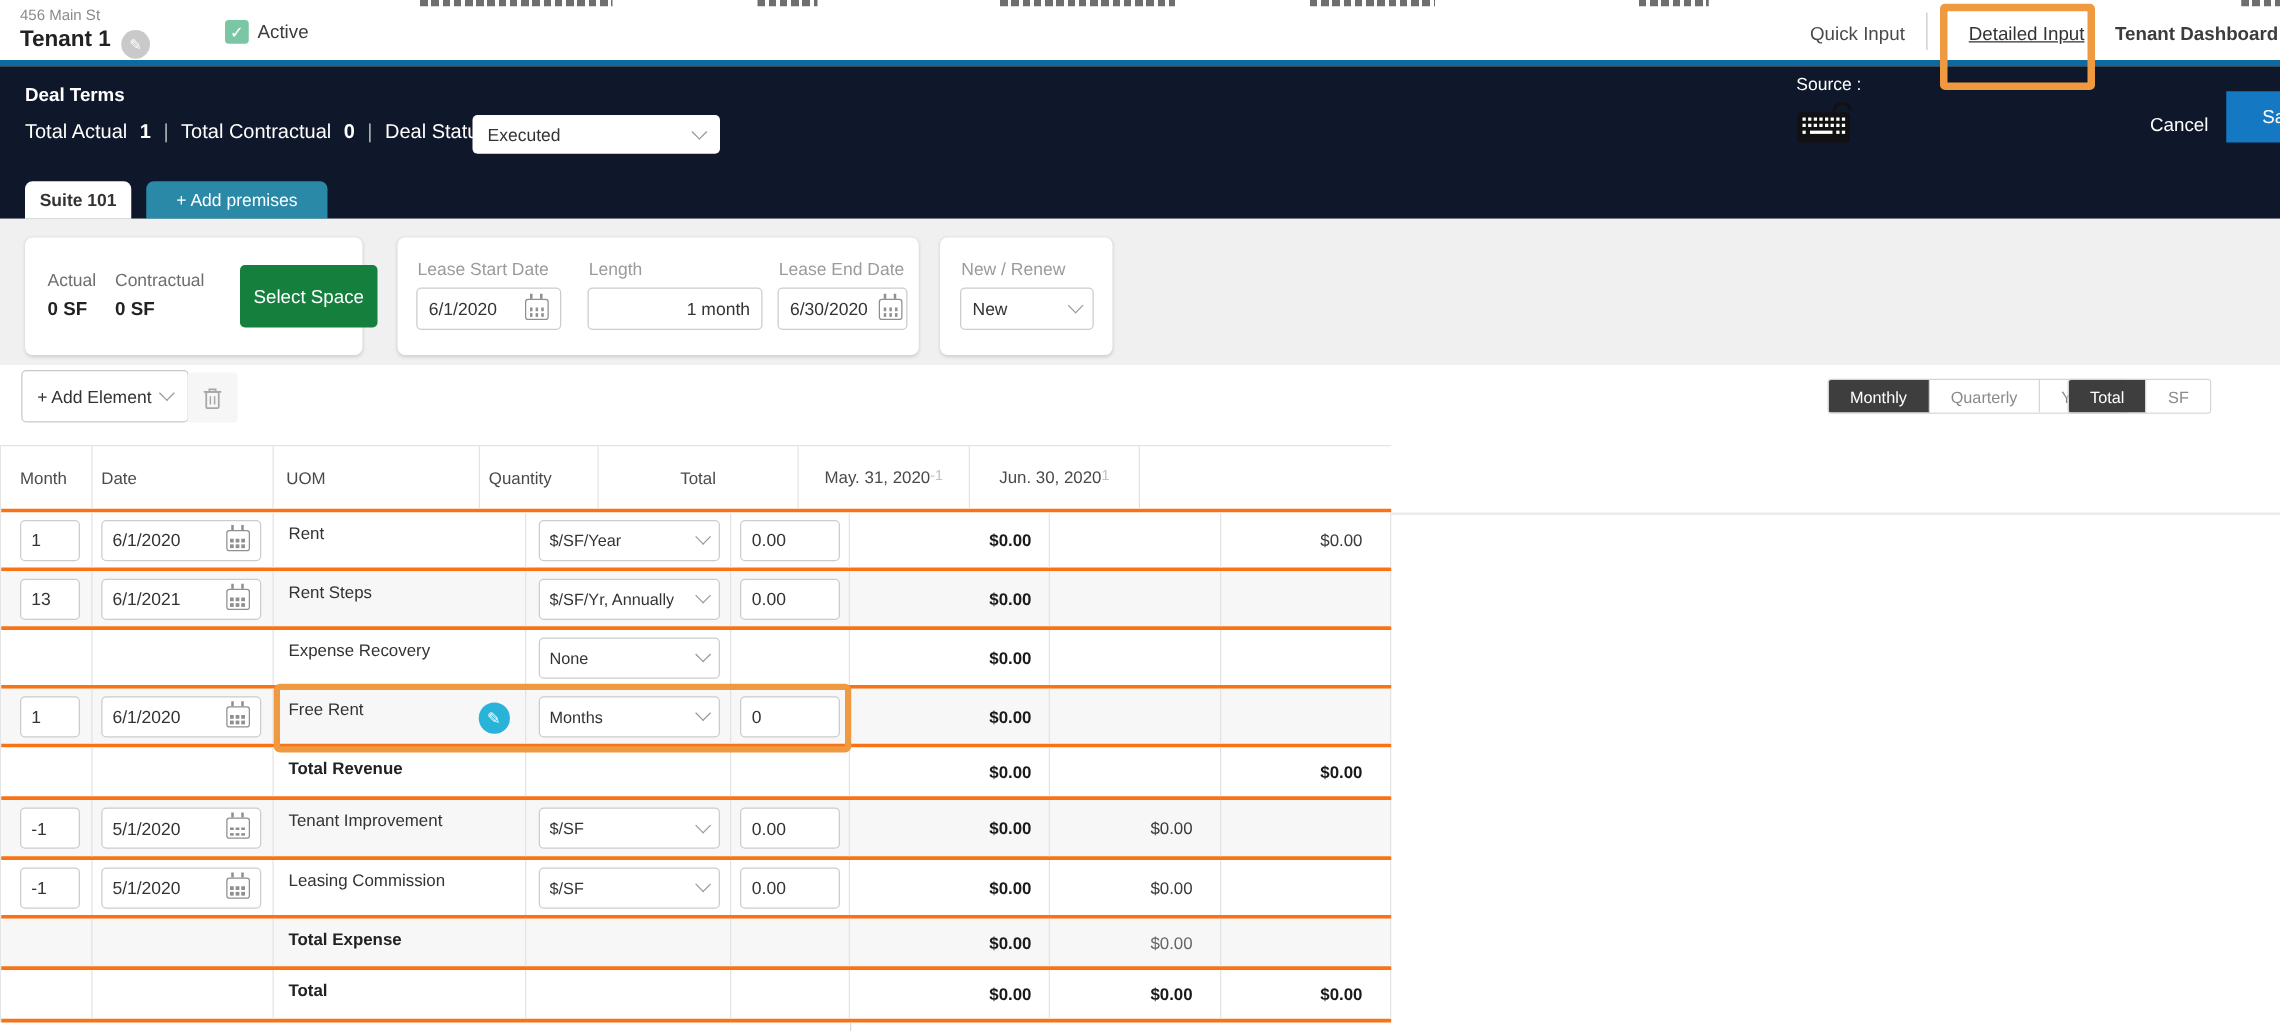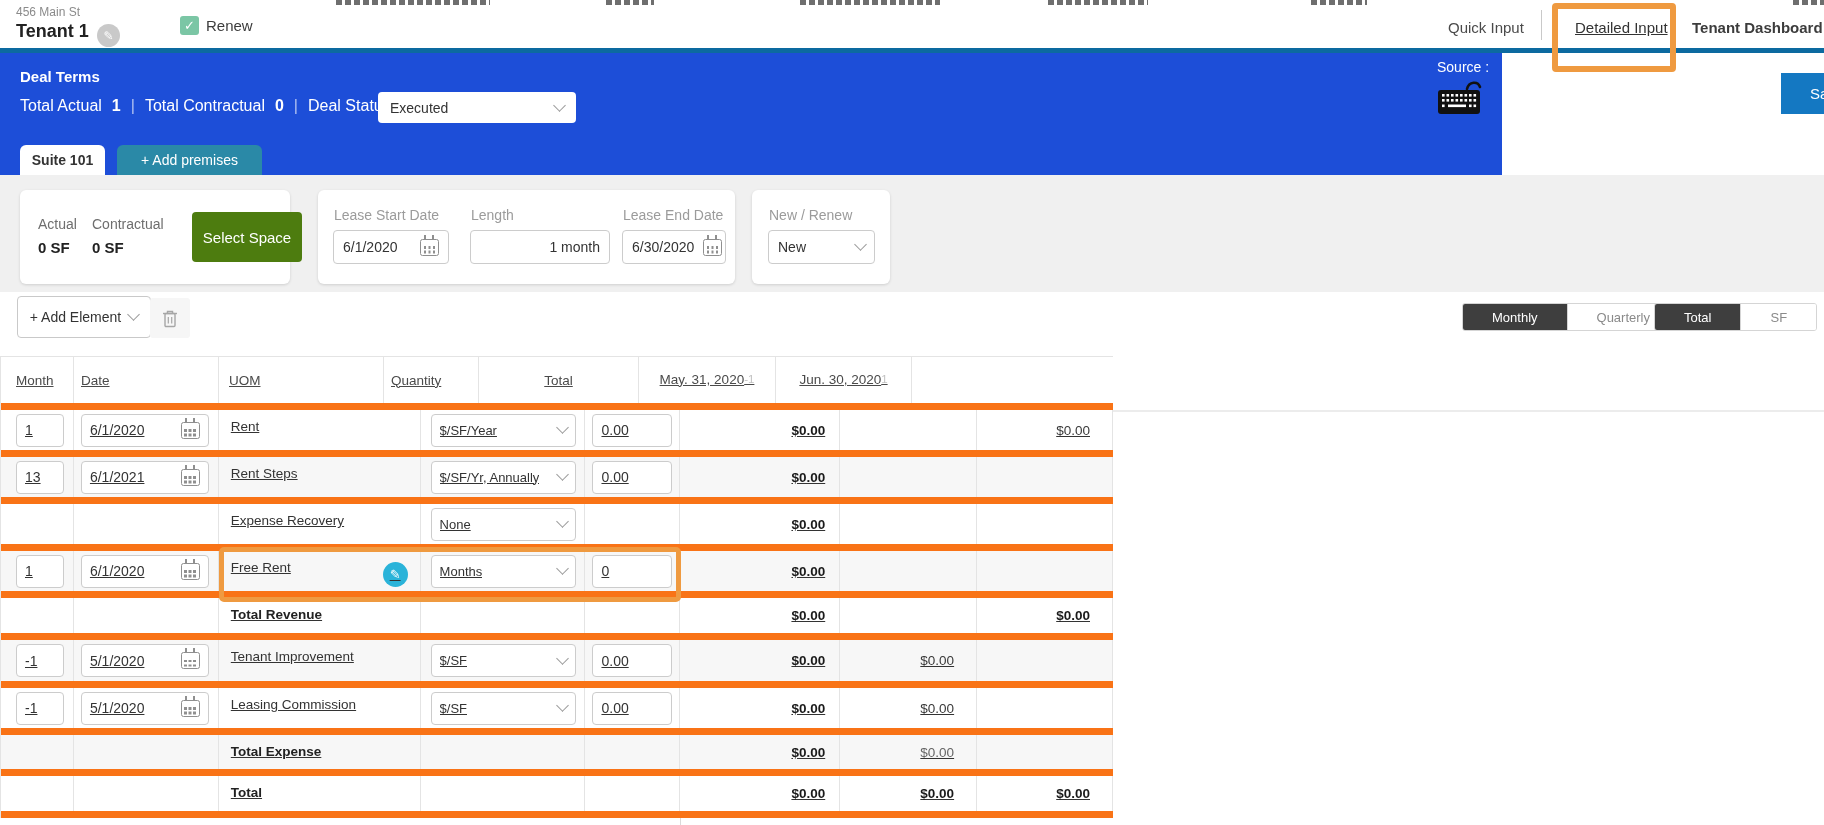--- a/index.html
+++ b/index.html
@@ -18,21 +18,21 @@
   #active-lbl { position:absolute; left:206px; top:17px; font-size:15px; color:#3c3c3c; }
   .navitem { position:absolute; top:19px; font-size:15px; color:#4a4a4a; cursor:pointer; }
   #nav-quick { left:1448px; }
   #nav-divider { position:absolute; left:1541px; top:10px; width:1px; height:30px; background:#c9c9c9; }
   #detailed-box { position:absolute; left:1552px; top:3px; width:124px; height:69px;
     border:6px solid #ef9a40; border-radius:4px; z-index:6; }
   #nav-detailed { left:1575px; text-decoration:underline; color:#333; z-index:7; }
   #nav-dash { left:1692px; font-weight:bold; color:#3c3c3c; }
   
   #blue-line { position:absolute; left:0; top:48px; width:1824px; height:5px; background:#0c6aa0; }
-  #dealbar { position:absolute; left:0; top:53px; width:1502px; height:122px; background:#1d4ed8; }
+  #dealbar { position:absolute; left:0; top:53px; width:1824px; height:122px; background:#0f172a; }
   #deal-title { position:absolute; left:20px; top:15px; color:#fff; font-weight:bold; font-size:15px; }
   #deal-stats { position:absolute; left:20px; top:44px; color:#fff; font-size:16px; display:flex; align-items:center; gap:10px; }
   #deal-stats b { font-weight:bold; }
   .bar-sep { opacity:.65; }
   #status-select { position:absolute; left:378px; top:39px; width:198px; height:31px; background:#fff;
     border-radius:4px; display:flex; align-items:center; justify-content:space-between; padding:0 12px;
     font-size:14px; color:#333; }
   #source-lbl { position:absolute; left:1437px; top:6px; color:#fff; font-size:14px; }
   #kb-icon { position:absolute; left:1437px; top:26px; }
   #cancel-btn { position:absolute; left:1710px; top:33px; color:#fff; font-size:15px; padding:6px 10px; }
@@ -51,48 +51,48 @@
   #panel-lease { left:318px; width:417px; }
   #panel-newrenew { left:752px; width:138px; }
   #panel-forecast { left:930px; width:425px; }
   .plabel { position:absolute; top:17px; font-size:14px; color:#9b9b9b; white-space:nowrap; }
   .pinput { position:absolute; top:40px; height:34px; border:1px solid #ccc; border-radius:4px; background:#fff;
     display:flex; align-items:center; padding:0 9px; font-size:14px; color:#333; white-space:nowrap; }
   .pinput.sel { justify-content:space-between; }
   .ph { color:#a2a2a2; }
   .sp-lbl { position:absolute; top:26px; font-size:14px; color:#6e6e6e; }
   .sp-val { position:absolute; top:49px; font-size:15px; font-weight:bold; color:#222; }
-  #select-space { position:absolute; left:172px; top:22px; width:110px; height:50px; background:#4d7c0f;
+  #select-space { position:absolute; left:172px; top:22px; width:110px; height:50px; background:#15803d;
     color:#fff; border:none; border-radius:4px; font-size:15px; }
   .chev { width:9px; height:9px; border-right:1.7px solid #999; border-bottom:1.7px solid #999;
     transform:rotate(45deg); margin-top:-5px; flex:0 0 auto; margin-left:8px; }
   .cal { position:relative; width:19px; height:17px; border:1.5px solid #8f8f8f; border-radius:2.5px;
     margin-left:9px; flex:0 0 auto; }
   .cal::before { content:""; position:absolute; top:-5px; left:3px; width:2px; height:4px; background:#8f8f8f;
     box-shadow:8px 0 0 #8f8f8f; }
   .cal::after { content:""; position:absolute; left:2.5px; top:6.5px; width:2.5px; height:2.5px; background:#8f8f8f;
     box-shadow:4.5px 0 0 #8f8f8f, 9px 0 0 #8f8f8f, 0 4.5px 0 #8f8f8f, 4.5px 4.5px 0 #8f8f8f, 9px 4.5px 0 #8f8f8f; }
   
   #add-element { position:absolute; left:17px; top:296px; width:134px; height:42px; background:#fff;
     border:1px solid #c9c9c9; border-radius:4px; font-size:14px; color:#333; display:flex;
     align-items:center; justify-content:center; gap:8px; }
   #trash-btn { position:absolute; left:150px; top:298px; width:40px; height:40px; background:#f6f6f6;
     border:none; border-radius:3px; display:flex; align-items:center; justify-content:center; }
   .seg-group { position:absolute; top:303px; height:28px; display:flex; border-radius:3px; overflow:hidden;
     border:1px solid #d5d5d5; }
   #seg-period { left:1462px; }
   #seg-unit { left:1654px; }
   .seg { height:100%; display:flex; align-items:center; justify-content:center; font-size:13px;
-    color:#8a8a8a; background:#fff; padding:0 29px; border-right:1px solid #d5d5d5; cursor:pointer; }
+    color:#8a8a8a; background:#fff; padding:0 17px; border-right:1px solid #d5d5d5; cursor:pointer; }
   .seg:last-child { border-right:none; }
   .seg.active { background:#3e3e3e; color:#fff; }
   
   #grid { position:absolute; left:0; top:356px; width:1113px; border-left:1px solid #e4e4e4; }
   #hdr-ext-line { position:absolute; left:1113px; top:410px; width:711px; height:2px; background:#ececec; }
-  .trow { display:flex; position:relative; border-bottom:7px solid #f97316; background:#fff;text-decoration:underline; }
+  .trow { display:flex; position:relative; border-bottom:3px solid #f97316; background:#fff; }
   .trow.stripe { background:#f7f7f7; }
   #thead { height:54px; border-top:1px solid #e4e4e4; font-size:13.5px; color:#4a4a4a; background:#fff; }
   .c { border-right:1px solid #e4e4e4; display:flex; align-items:center; height:100%; }
   .cm { width:73px;  padding-left:15px; }
   .cd { width:145px; padding-left:7px; }
   .ce { width:202px; padding:9px 12px 0 12px; align-items:flex-start; }
   .cu { width:165px; padding-left:10px; }
   .cq { width:95px;  padding-left:7px; }
   .ct { width:160px; justify-content:flex-end; padding-right:14px; }
   .c1 { width:137px; justify-content:flex-end; padding-right:22px; }
@@ -130,21 +130,21 @@
   <div class="frag" style="left:606px;width:48px"></div>
   <div class="frag" style="left:800px;width:140px"></div>
   <div class="frag" style="left:1048px;width:100px"></div>
   <div class="frag" style="left:1311px;width:56px"></div>
   <div class="frag" style="left:1793px;width:31px"></div>
 
   <div id="addr">456 Main St</div>
   <div id="tenant">Tenant 1</div>
   <div id="tenant-edit">✎</div>
   <div id="active-chk">✓</div>
-  <div id="active-lbl">Renew</div>
+  <div id="active-lbl">Active</div>
 
   <div class="navitem" id="nav-quick">Quick Input</div>
   <div id="nav-divider"></div>
   <div class="navitem" id="nav-detailed">Detailed Input</div>
   <div class="navitem" id="nav-dash">Tenant Dashboard</div>
 </div>
 <div id="detailed-box"></div>
 
 <div id="blue-line"></div>
 <div id="dealbar">

